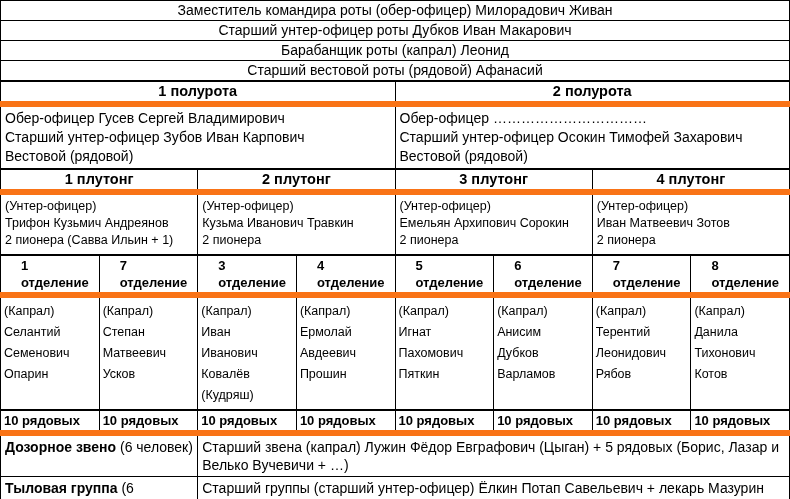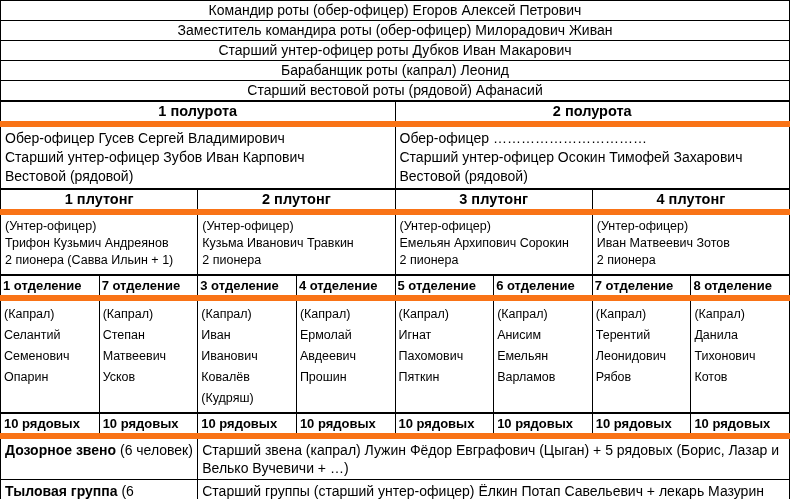--- a/index.html
+++ b/index.html
@@ -25,21 +25,21 @@
   tr.r-top td { text-align: center; line-height: 17px; padding: 1px 3px; }
   
   td.thick { border-top: 2px solid #000; border-bottom: 6px solid #f97316; }
   tr.r-half-hdr td, tr.r-plt-hdr td {
     font-weight: bold; text-align: center; font-size: 14.5px; line-height: 17px; padding: 1px 3px;
   }
   tr.r-half-det td { padding: 2px 4px; }
   tr.r-half-det div { line-height: 19px; }
   tr.r-plt-det td { font-size: 12.5px; padding: 3px 11px 5px 4px; }
   tr.r-plt-det div { line-height: 17px; }
-  tr.r-sec-hdr td { font-weight: bold; font-size: 13px; line-height: 17px; padding: 1px 2px; }
+  tr.r-sec-hdr td { font-weight: bold; font-size: 13px; line-height: 17px; padding: 1px 20px; }
   tr.r-sec-det td { font-size: 12.5px; padding: 3px 3px; }
   tr.r-sec-det div { line-height: 21px; }
   tr.r-priv td { font-weight: bold; font-size: 13px; line-height: 17px; padding: 1px 3px; }
   tr.r-group td { padding: 2px 4px; line-height: 18px; }
   tr.r-group .g-name { font-weight: bold; text-align: center; }
 </style>
 </head>
 <body>
 
 <table class="org">
@@ -48,23 +48,20 @@
       <col style="width:12.5%">
       <col style="width:12.5%">
       <col style="width:12.5%">
     <col style="width:12.5%">
       <col style="width:12.5%">
       <col style="width:12.5%">
       <col style="width:12.5%">
   </colgroup>
   <tbody>
 
-    <tr class="r-top">
-      <td colspan="8">Командир роты (обер-офицер) Егоров Алексей Петрович</td>
-    </tr>
     <tr class="r-top">
       <td colspan="8">Заместитель командира роты (обер-офицер) Милорадович Живан</td>
     </tr>
     <tr class="r-top">
       <td colspan="8">Старший унтер-офицер роты Дубков Иван Макарович</td>
     </tr>
     <tr class="r-top">
       <td colspan="8">Барабанщик роты (капрал) Леонид</td>
     </tr>
     <tr class="r-top">
@@ -162,21 +159,21 @@
       <td>
         <div>(Капрал)</div>
         <div>Игнат</div>
         <div>Пахомович</div>
         <div>Пяткин</div>
         <div></div>
       </td>
       <td>
         <div>(Капрал)</div>
         <div>Анисим</div>
-        <div>Емельян</div>
+        <div>Дубков</div>
         <div>Варламов</div>
         <div></div>
       </td>
       <td>
         <div>(Капрал)</div>
         <div>Терентий</div>
         <div>Леонидович</div>
         <div>Рябов</div>
         <div></div>
       </td>

